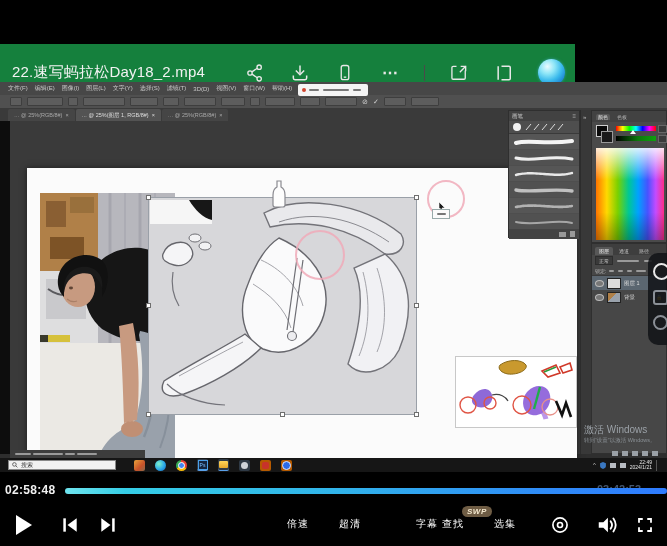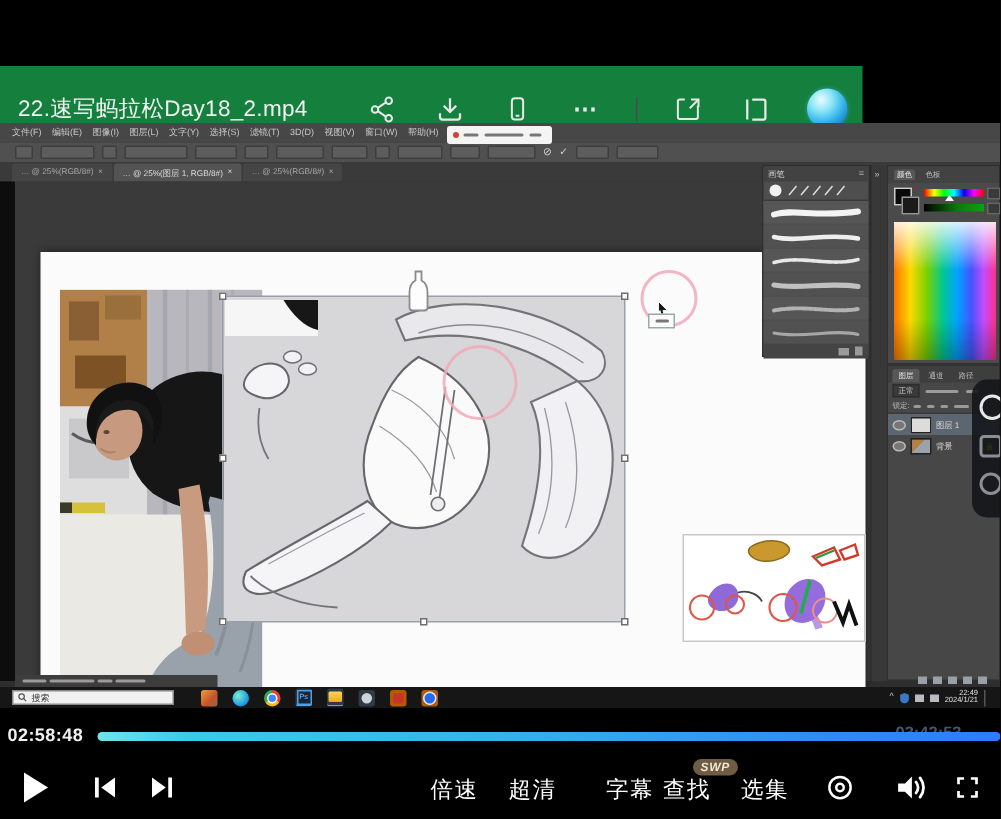--- a/index.html
+++ b/index.html
@@ -69,21 +69,21 @@
   .trayglyph{font-size:6px;color:#c8c8c8;}
   #clock{display:flex;flex-direction:column;align-items:flex-end;line-height:5px;}
   #clock span{font-size:5px;color:#e4e4e4;}
 
   
   #curtime{left:5px;top:483px;color:#f0f0f0;font-size:12px;font-weight:bold;letter-spacing:.3px;}
   #durtime{left:597px;top:483px;color:#44566e;font-size:11px;font-weight:bold;z-index:1;}
   #pbar{left:65px;top:488px;width:602px;height:6px;border-radius:3px;z-index:2;
         background:linear-gradient(to right,#6fe4ee 0%,#35cde6 10%,#31b4ea 45%,#2f8bf7 80%,#2e7bff 100%);}
   #controls{left:0;top:505px;width:667px;height:41px;}
-  .txtbtn{position:absolute;top:12px;color:#fff;font-size:15px;letter-spacing:1px;white-space:nowrap;}
+  .txtbtn{position:absolute;top:12px;color:#fff;font-size:10px;letter-spacing:1px;white-space:nowrap;}
   #swpbadge{left:462px;top:1px;background:#6e5c44;color:#f3e7cd;font-size:8px;font-weight:bold;font-style:italic;padding:1px 5px;border-radius:6px;letter-spacing:.5px;}
   .cico{position:absolute;top:8px;width:24px;height:24px;display:flex;align-items:center;justify-content:center;}
   #playtri{width:0;height:0;border-left:16px solid #fff;border-top:10px solid transparent;border-bottom:10px solid transparent;}
 </style>
 </head>
 <body>
 
 <div id="stage">
 
   <div class="abs" id="topbar">
@@ -401,20 +401,24 @@
         <span style="margin-left:auto;margin-right:3px;color:#bbb;font-size:5px;">🔒</span>
       </div>
     </div>
 
     <div class="abs" style="left:648px;top:171px;width:26px;height:92px;background:rgba(18,20,24,.88);border-radius:10px 0 0 10px;display:flex;flex-direction:column;align-items:flex-start;gap:10px;padding:10px 0 0 5px;box-sizing:border-box;z-index:6;">
       <span style="width:13px;height:13px;border:2.5px solid #e8e8e8;border-radius:50%;display:inline-block;"></span>
       <span style="width:11px;height:11px;border:2px solid #8a8f96;border-radius:3px;display:inline-block;"></span>
       <span style="width:11px;height:11px;border:2px solid #8a8f96;border-radius:50%;display:inline-block;"></span>
     </div>
 
+    <div class="abs" style="left:584px;top:341px;white-space:nowrap;z-index:7;">
+      <div id="wmark1">激活 Windows</div>
+      <div id="wmark2">转到“设置”以激活 Windows。</div>
+    </div>
 
     <div class="abs" style="left:612px;top:369px;display:flex;gap:4px;">
       <span style="width:6px;height:5px;background:#9aa0a6;"></span>
         <span style="width:6px;height:5px;background:#9aa0a6;"></span>
       <span style="width:6px;height:5px;background:#9aa0a6;"></span>
         <span style="width:6px;height:5px;background:#9aa0a6;"></span>
       <span style="width:6px;height:5px;background:#9aa0a6;"></span>
     </div>
 
     <div class="abs" id="statusstrip">
@@ -484,21 +488,21 @@
     </div>
     <div class="cico" style="left:96px;">
       <svg width="20" height="20" viewBox="0 0 24 24" fill="#fff">
           <polygon points="4,4 15,12 4,20"></polygon>
           <rect x="17" y="4" width="3" height="16"></rect>
         </svg>
     </div>
 
     <span class="txtbtn" style="left:287px;">倍速</span>
     <span class="txtbtn" style="left:339px;font-family:Liberation Serif, serif;">超清</span>
-    <span class="txtbtn" style="left:404px;">字幕</span>
+    <span class="txtbtn" style="left:416px;">字幕</span>
     <span class="txtbtn" style="left:442px;">查找</span>
     <span class="abs" id="swpbadge">SWP</span>
     <span class="txtbtn" style="left:494px;">选集</span>
 
     <div class="cico" style="left:548px;">
       <svg width="20" height="20" viewBox="0 0 24 24" fill="none" stroke="#fff">
           <circle cx="12" cy="12" r="8.5" stroke-width="2"></circle>
           <circle cx="12" cy="12" r="3" stroke-width="2"></circle>
         </svg>
     </div>

